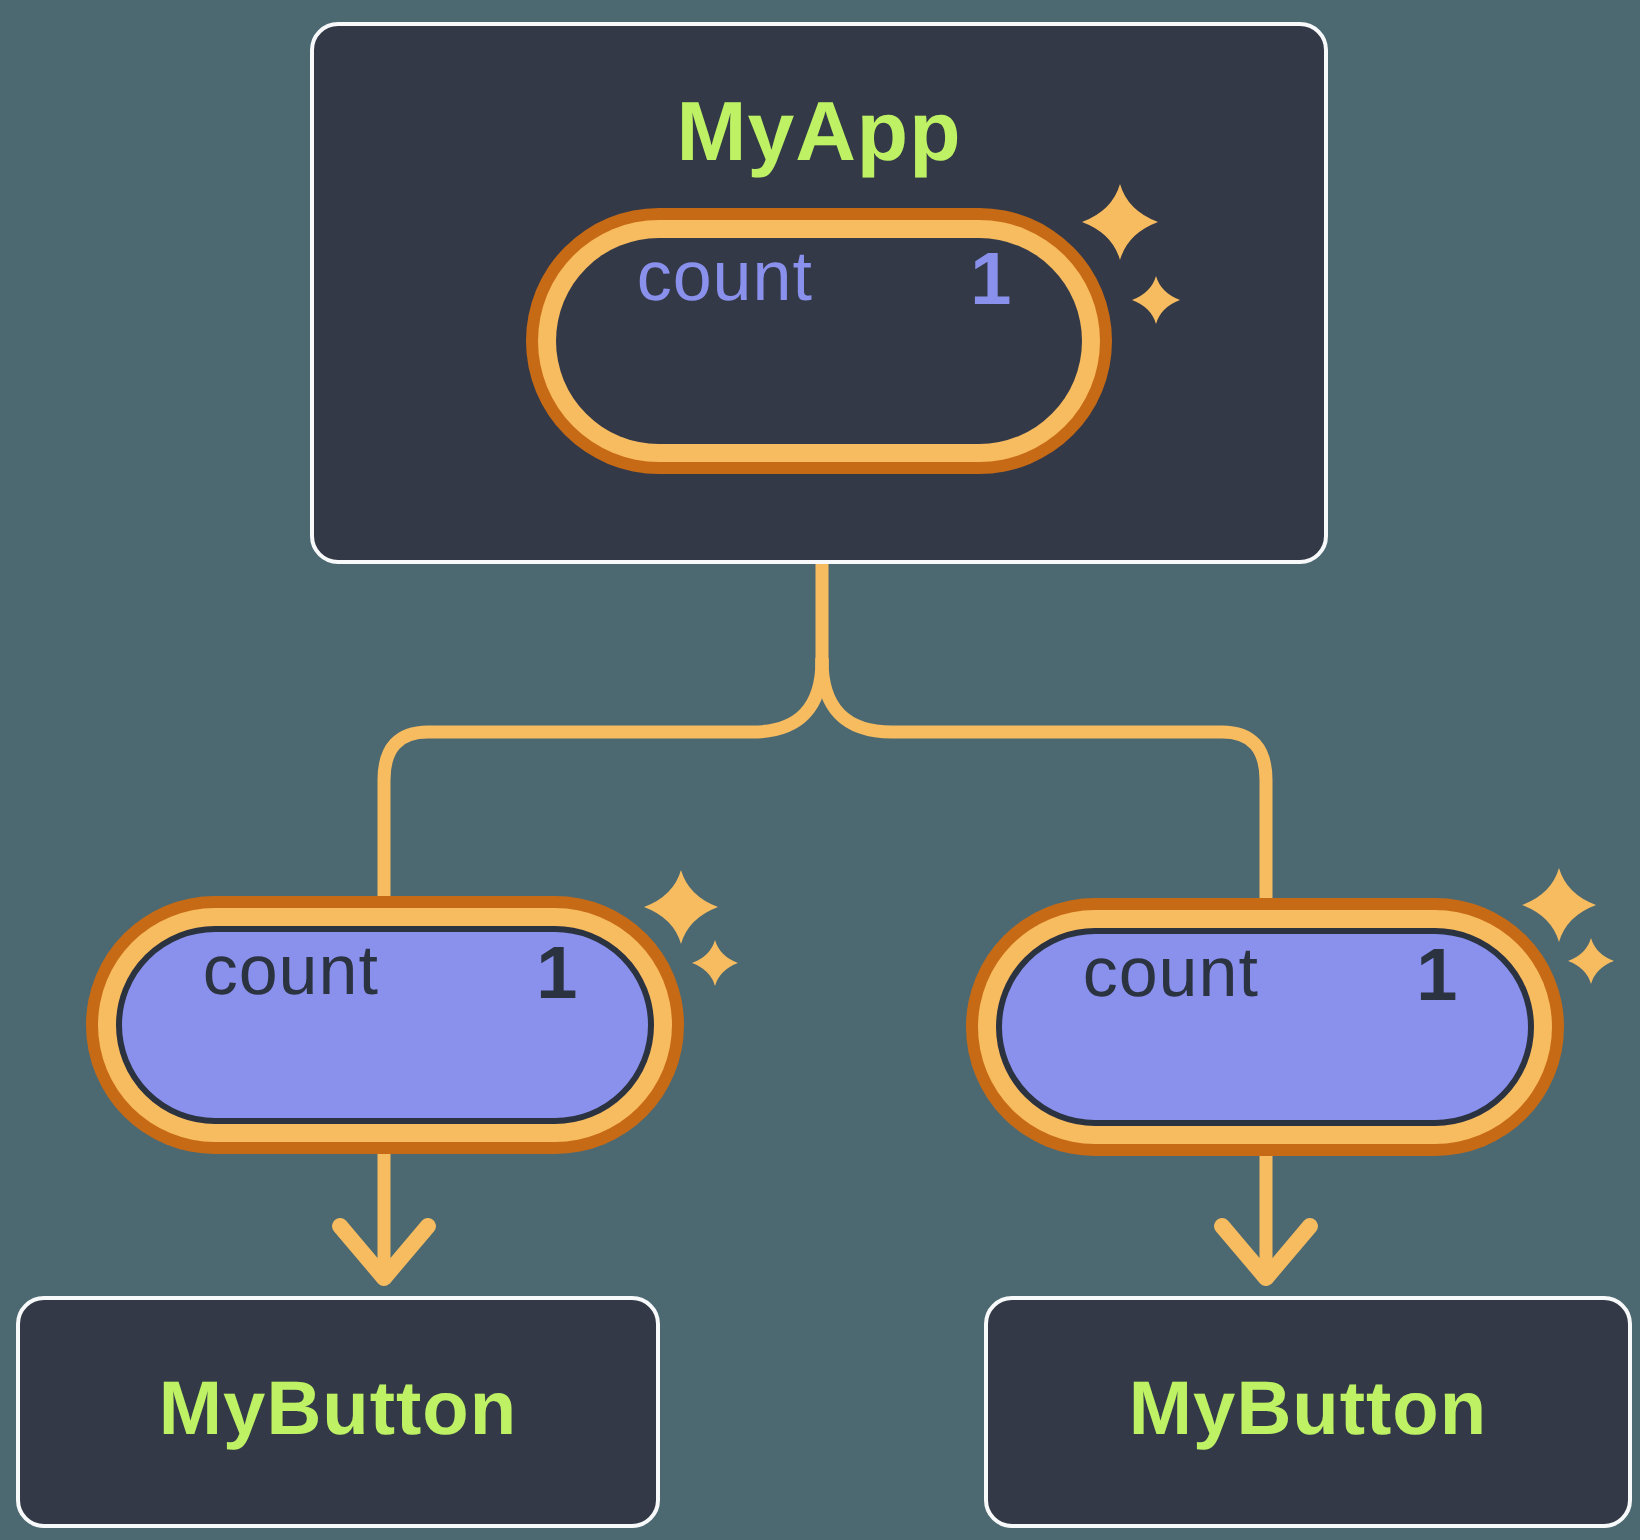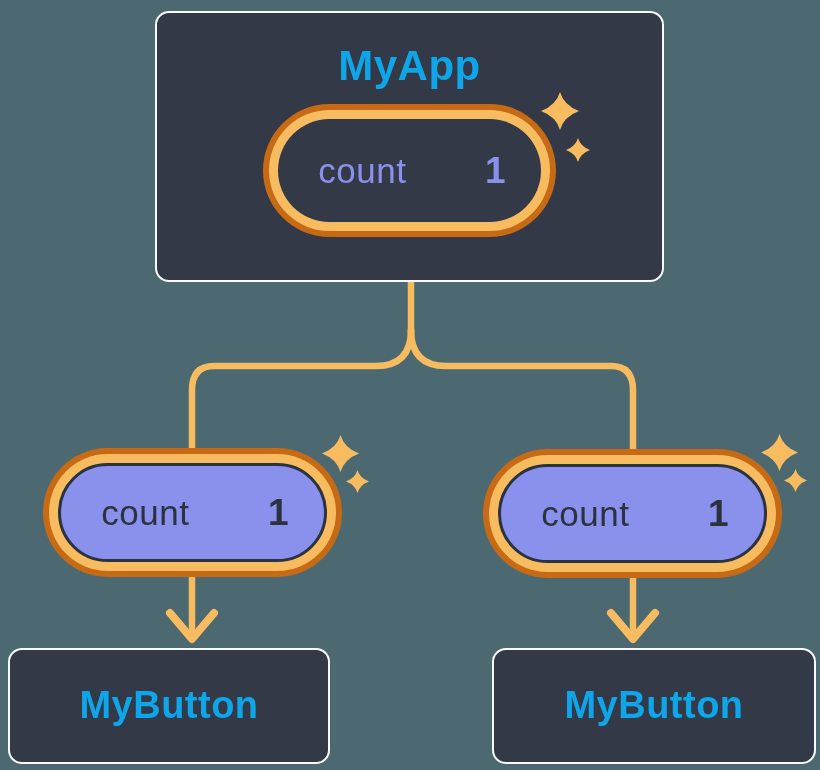--- a/index.html
+++ b/index.html
@@ -29,21 +29,21 @@
     display: flex;
     flex-direction: column;
     align-items: center;
   }
   .card-root {
     left: 155px; top: 11px;
     width: 509px; height: 271px;
     padding-top: 30px;
   }
   .card-title {
-    color: #0ea5e9;
+    color: #bef264;
     font-size: 42px;
     font-weight: 600;
     letter-spacing: 0.5px;
     line-height: 1.1;
   }
   .card-leaf {
     justify-content: center;
     text-align: center;
   }
   .card-leaf .card-title { font-size: 38px; }
@@ -66,21 +66,21 @@
     border-radius: 999px;
     padding: 9px;
     box-sizing: border-box;
     width: 100%; height: 100%;
   }
   .pill-core {
     border-radius: 999px;
     width: 100%; height: 100%;
     box-sizing: border-box;
     display: flex;
-    align-items: center;
+    align-items: flex-start;
     overflow: hidden;
   }
   .pill-core-dark { background: #333947; }
   .pill-core-purple {
     background: #8A91EC;
     border: 3px solid #2B3240;
   }
   .pill-section {
     display: flex;
     align-items: center;

